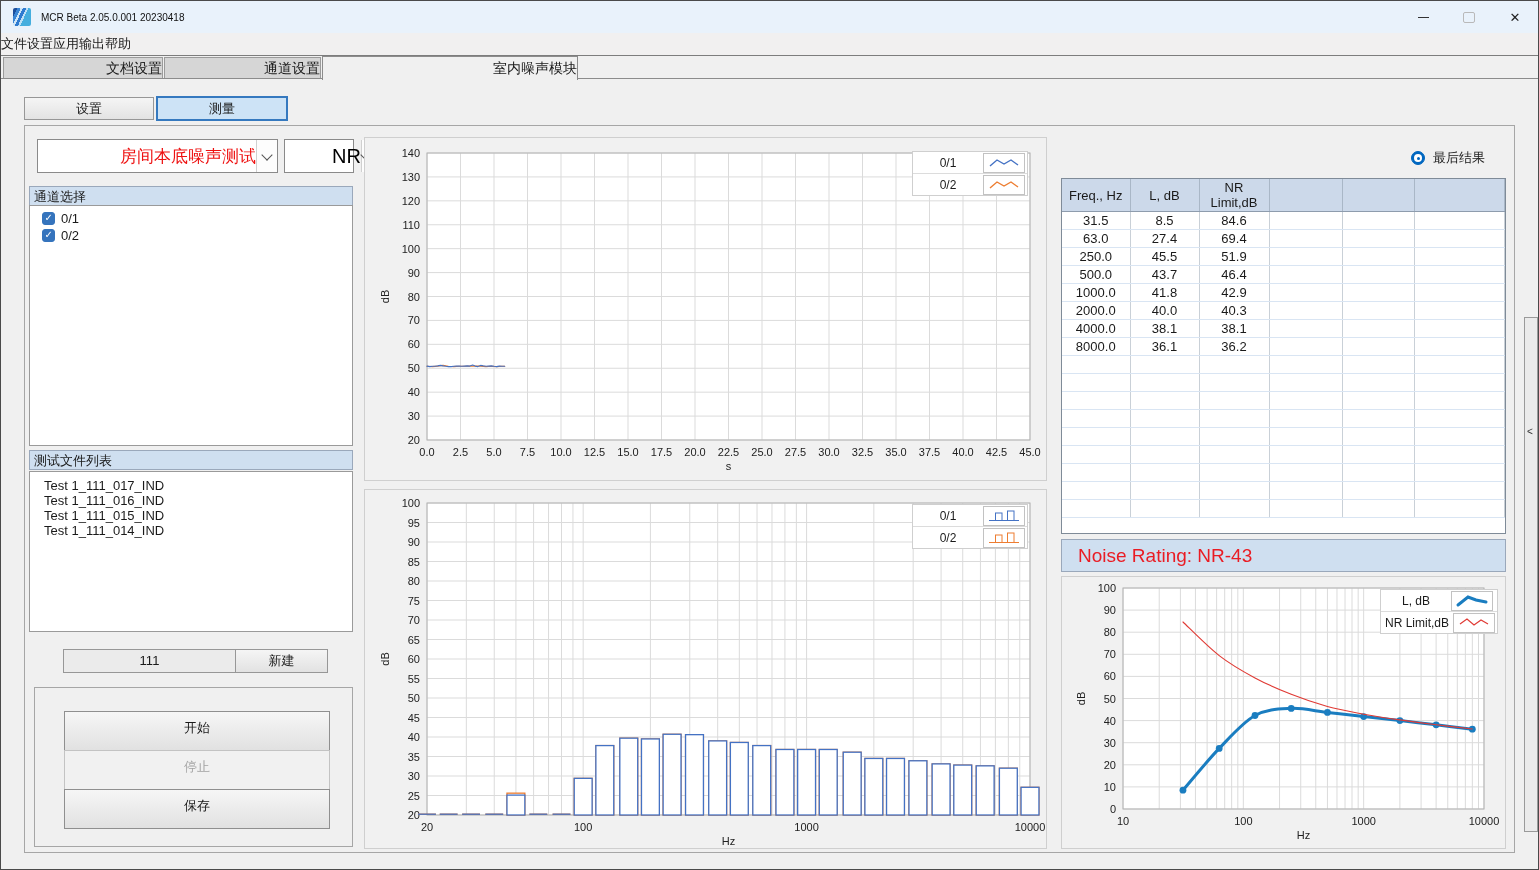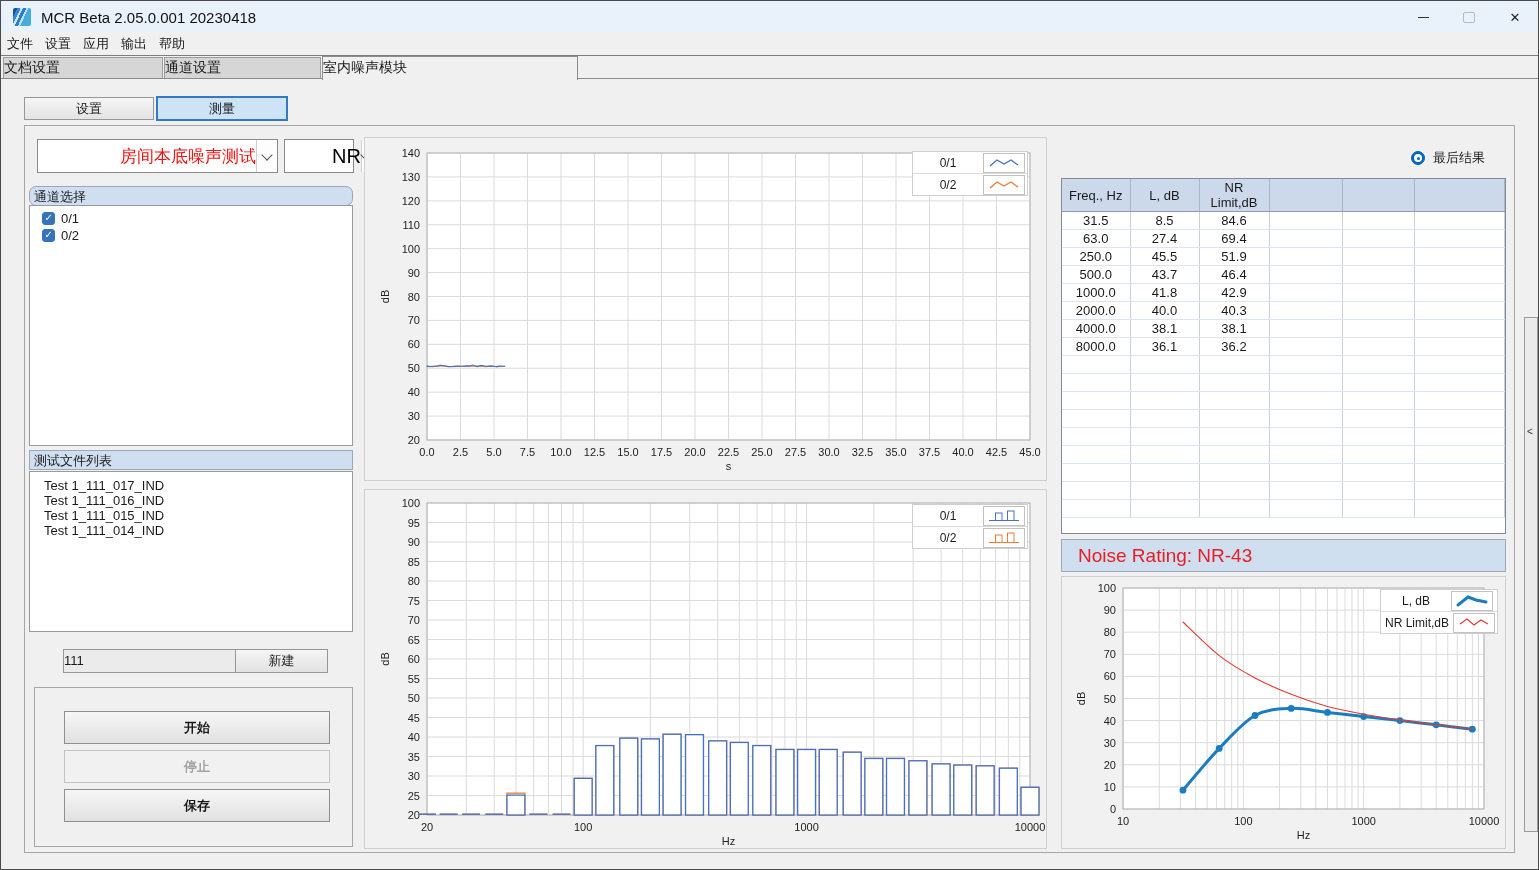--- a/index.html
+++ b/index.html
@@ -3,31 +3,31 @@
 <meta charset="utf-8">
 <style>
   html,body{margin:0;padding:0;background:#888;}
   #app{position:relative;width:1539px;height:870px;background:#f0f0f0;
        font-family:"Liberation Sans",sans-serif;color:#1a1a1a;overflow:hidden;
        box-sizing:border-box;border:1px solid #4a4a4a;}
   
   #titlebar{position:absolute;left:0;top:0;width:100%;height:32px;background:#e9f2fb;display:flex;align-items:center;}
   #app-icon{width:18px;height:18px;margin-left:12px;border-radius:2px;
     background:linear-gradient(115deg,#1d4f9c 0 4px,#3a86d4 4px 7px,#cfe6f7 7px 9px,#2f7bd0 9px 12px,#bfe0f5 12px 14px,#45aede 14px 18px);}
-  #title-text{margin-left:10px;font-size:15px;color:#111;}
+  #title-text{margin-left:10px;font-size:10px;color:#111;}
   .win-btn{width:46px;height:32px;display:flex;align-items:center;justify-content:center;font-size:13px;color:#222;}
   #win-controls{position:absolute;right:0;top:0;display:flex;}
   #max-glyph{width:10px;height:9px;border:1px solid #b9b9b9;border-radius:2px;}
   #min-glyph{width:11px;height:1px;background:#333;}
   
   #menubar{position:absolute;left:0;top:32px;width:100%;height:22px;background:#f1f0f0;display:flex;align-items:center;}
-  .menu-item{padding:3px 6px;font-size:13px;}
+  .menu-item{padding:3px 0;font-size:13px;}
   
   #tabstrip{position:absolute;left:0;top:54px;width:100%;height:24px;border-top:1px solid #7d7d7d;border-bottom:1px solid #8c8c8c;box-sizing:border-box;background:#f0f0f0;}
-  .tab{position:absolute;text-align:left;font-size:14px;box-sizing:border-box;font-family:Liberation Mono, monospace;}
+  .tab{position:absolute;text-align:right;font-size:14px;box-sizing:border-box;}
   .tab.inactive{top:1px;height:21px;line-height:21px;background:#d6d6d6;border:1px solid #9b9b9b;border-bottom:none;}
   .tab.active{top:0px;height:24px;line-height:23px;background:#f0f0f0;border:1px solid #8c8c8c;border-bottom:none;z-index:3;}
   #tab-doc{left:2px;width:160px;}
   #tab-channel{left:163px;width:157px;}
   #tab-room{left:321px;width:256px;}
   
   .subtab{position:absolute;font-size:13px;text-align:center;box-sizing:border-box;}
   #subtab-settings{left:23px;top:96px;width:130px;height:23px;line-height:21px;background:linear-gradient(#f5f5f5,#e3e3e3);border:1px solid #979797;}
   #subtab-measure{left:155px;top:95px;width:132px;height:25px;line-height:22px;background:#cde3f6;border:2px solid #3579bf;}
   
@@ -35,33 +35,33 @@
   
   .combo{position:absolute;height:34px;background:#fff;border:1px solid #8a8a8a;box-sizing:border-box;display:flex;align-items:center;}
   #combo-test{left:36px;top:138px;width:241px;}
   #combo-nr{left:283px;top:138px;width:70px;}
   .combo-text{flex:1;text-align:right;padding-left:47px;}
   #combo-test .combo-text{font-size:17px;color:#ee1111;}
   #combo-nr .combo-text{font-size:20px;color:#000;}
   .combo-btn{width:20px;height:100%;display:flex;align-items:center;justify-content:center;border-left:1px solid #d0d0d0;background:#fdfdfd;}
   .chev{width:7px;height:7px;border-right:1.4px solid #555;border-bottom:1.4px solid #555;transform:rotate(45deg);margin-top:-3px;}
   .section-header{position:absolute;left:28px;width:324px;height:20px;line-height:20px;background:#cfdff0;border:1px solid #9aa8bb;box-sizing:border-box;font-size:13px;padding-left:4px;}
-  #channel-header{top:185px;border-radius:7px;}
+  #channel-header{top:185px;}
   #channel-list{position:absolute;left:28px;top:204px;width:324px;height:241px;background:#fff;border:1px solid #9a9a9a;box-sizing:border-box;padding-top:4px;}
   .channel-item{display:flex;align-items:center;height:17px;padding-left:12px;font-size:13px;}
   .checkbox{width:13px;height:13px;border-radius:3px;border:1px solid #7d7d7d;background:#fff;margin-right:6px;position:relative;box-sizing:border-box;}
   .checkbox.checked{background:#3574bd;border-color:#3574bd;}
   .checkbox.checked::after{content:"\2713";position:absolute;left:1.5px;top:-1px;color:#fff;font-size:10px;}
   #files-header{top:449px;}
   #file-list{position:absolute;left:28px;top:470px;width:324px;height:161px;background:#fff;border:1px solid #9a9a9a;box-sizing:border-box;padding-top:6px;}
   .file-item{height:15px;line-height:15px;padding-left:14px;font-size:13px;white-space:pre;}
-  #name-input{position:absolute;left:62px;top:648px;width:173px;height:24px;background:#ebebeb;border:1px solid #979797;box-sizing:border-box;text-align:left;line-height:22px;font-size:13px;}
+  #name-input{position:absolute;left:62px;top:648px;width:173px;height:24px;background:#ebebeb;border:1px solid #979797;box-sizing:border-box;text-align:center;line-height:22px;font-size:13px;}
   #new-btn{position:absolute;left:234px;top:648px;width:93px;height:24px;background:linear-gradient(#f5f5f5,#e2e2e2);border:1px solid #979797;box-sizing:border-box;text-align:center;line-height:22px;font-size:13px;}
   #action-box{position:absolute;left:33px;top:686px;width:319px;height:160px;border:1px solid #a6a6a6;box-sizing:border-box;}
-  .action-btn{position:absolute;left:29px;width:266px;height:33px;box-sizing:border-box;text-align:center;line-height:31px;font-size:13px;background:linear-gradient(#f6f6f6,#e1e1e1);border:1px solid #8f8f8f;font-weight:bold;}
+  .action-btn{position:absolute;left:29px;width:266px;height:40px;box-sizing:border-box;text-align:center;line-height:31px;font-size:13px;background:linear-gradient(#f6f6f6,#e1e1e1);border:1px solid #8f8f8f;}
   #btn-start{top:23px;}
   #btn-stop{top:62px;background:#f1f1f1;border:1px solid #c3c3c3;color:#a3a3a3;}
   #btn-save{top:101px;}
   
   .chart-panel{position:absolute;background:#f1f1f1;border:1px solid #cfcfcf;box-sizing:border-box;}
   #panel-time{left:363px;top:136px;width:683px;height:344px;}
   #panel-spectrum{left:363px;top:488px;width:683px;height:360px;}
   #panel-nr{left:1060px;top:575px;width:445px;height:273px;}
   svg text{font-family:"Liberation Sans",sans-serif;font-size:11px;fill:#222;}
   .chart-legend{position:absolute;background:#fff;border:1px solid #cfcfcf;z-index:2;}

